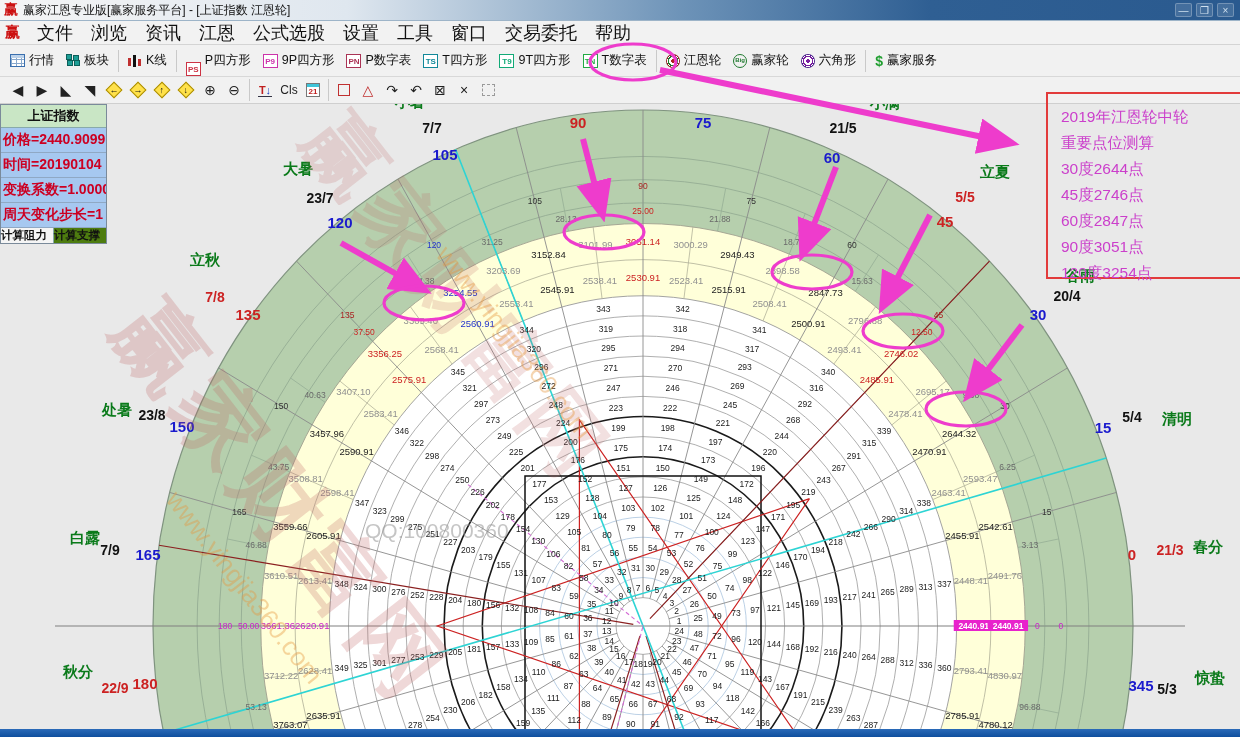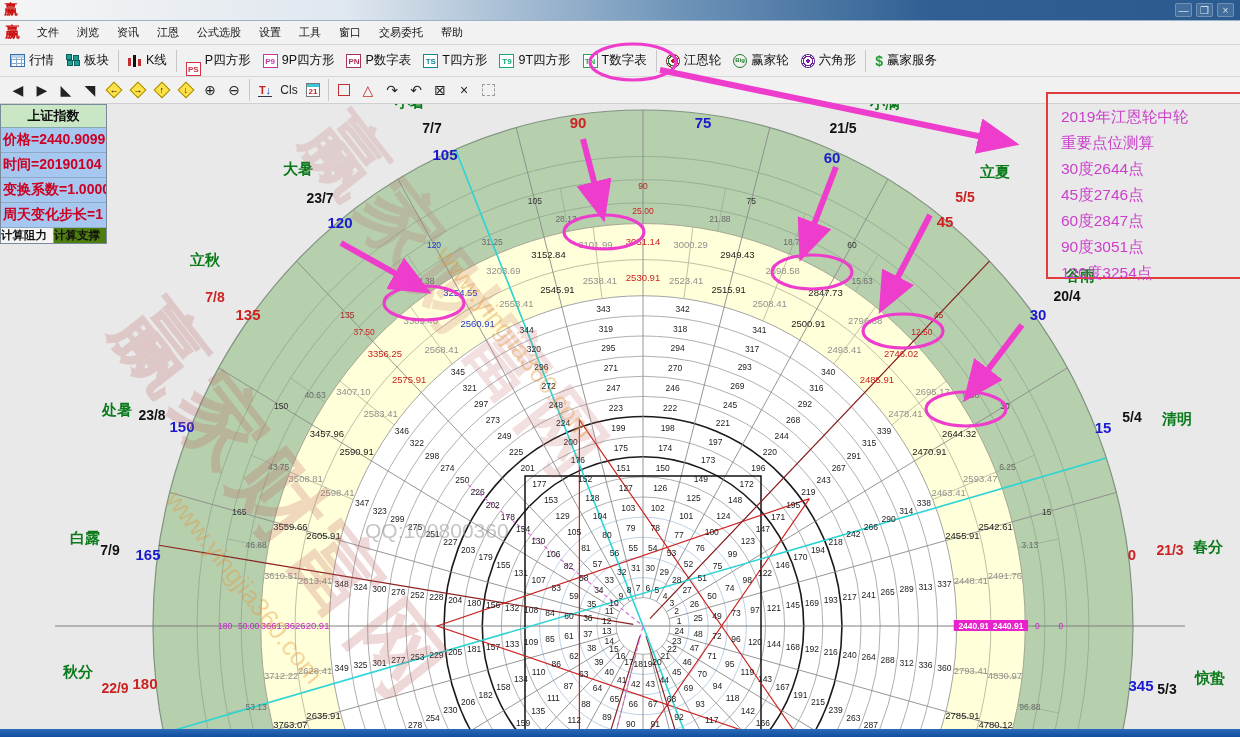--- a/index.html
+++ b/index.html
@@ -15,21 +15,21 @@
     font-family:"DejaVu Sans",sans-serif; }
   #titlebar .title { font-size:12px; color:#111; }
   #titlebar .winbtns { margin-left:auto; display:flex; gap:4px; padding-right:6px; }
   #titlebar .winbtns span { width:17px; height:14px; font-size:10px; line-height:13px; text-align:center;
     color:#cfe0ef; background:rgba(255,255,255,.12); border:1px solid rgba(255,255,255,.25); border-radius:2px; }
 
   
   #menubar { position:absolute; left:0; top:21px; width:1240px; height:24px; z-index:30;
     background:#f2f2f2; border-bottom:1px solid #d4d4d4; display:flex; align-items:center; }
   #menubar .applogo { color:#cc1111; font-weight:bold; font-size:15px; margin:0 8px 0 5px; }
-  #menubar .mitem { font-size:11px; color:#111; padding:2px 9px; cursor:default; }
+  #menubar .mitem { font-size:18px; color:#111; padding:2px 9px; cursor:default; }
 
   
   #toolbar1 { position:absolute; left:0; top:45px; width:1240px; height:32px; z-index:30;
     background:#f1f1f1; border-bottom:1px solid #d8d8d8; display:flex; align-items:center; padding-left:4px; }
   #toolbar1 .tbtn { display:flex; align-items:center; gap:4px; font-size:12.5px; color:#111;
     padding:3px 6px; cursor:default; }
   .tsep { width:1px; height:22px; background:#c9c9c9; margin:0 3px; }
   .badge { display:inline-block; width:15px; height:14px; font-size:8px; font-weight:bold; line-height:13px;
     text-align:center; background:#fff; }
   .icon-table { width:15px; height:13px; border:1px solid #3a6fae;
@@ -754,20 +754,21 @@
       <text x="1167" y="694" text-anchor="middle" font-size="14" fill="#111111" font-weight="bold">5/3</text>
       <text x="0" y="0" text-anchor="start" font-size="80" fill="rgba(190,100,100,0.20)" font-weight="bold" transform="translate(300,140) rotate(52)" letter-spacing="8">赢家财富网</text>
       <text x="0" y="0" text-anchor="start" font-size="88" fill="rgba(190,100,100,0.25)" font-weight="bold" transform="translate(110,330) rotate(52)" letter-spacing="8">赢家财富网</text>
       <text x="0" y="0" text-anchor="start" font-size="26" fill="rgba(230,150,60,0.40)" transform="translate(435,255) rotate(52)">www.yingjia360.com</text>
       <text x="0" y="0" text-anchor="start" font-size="26" fill="rgba(230,150,60,0.40)" transform="translate(165,500) rotate(52)">www.yingjia360.com</text>
       <text x="365" y="538" text-anchor="start" font-size="21" fill="rgba(150,150,150,0.55)">QQ:100800360</text>
     </svg>
 
   <div id="titlebar">
     <span class="applogo">赢</span>
+    <span class="title">赢家江恩专业版[赢家服务平台] - [上证指数 江恩轮]</span>
     <span class="winbtns">
       <span>—</span>
       <span>❐</span>
       <span>×</span>
     </span>
   </div>
 
   <div id="menubar">
     <span class="applogo">赢</span>
   <span class="mitem">文件</span>

